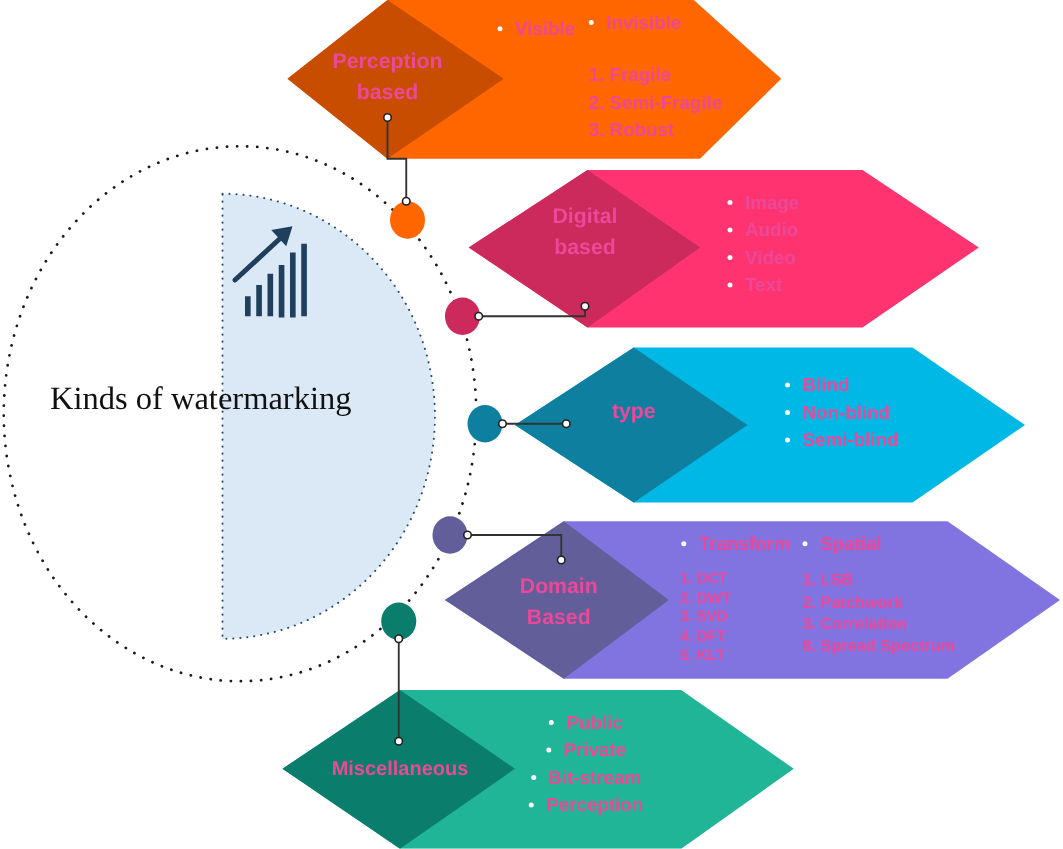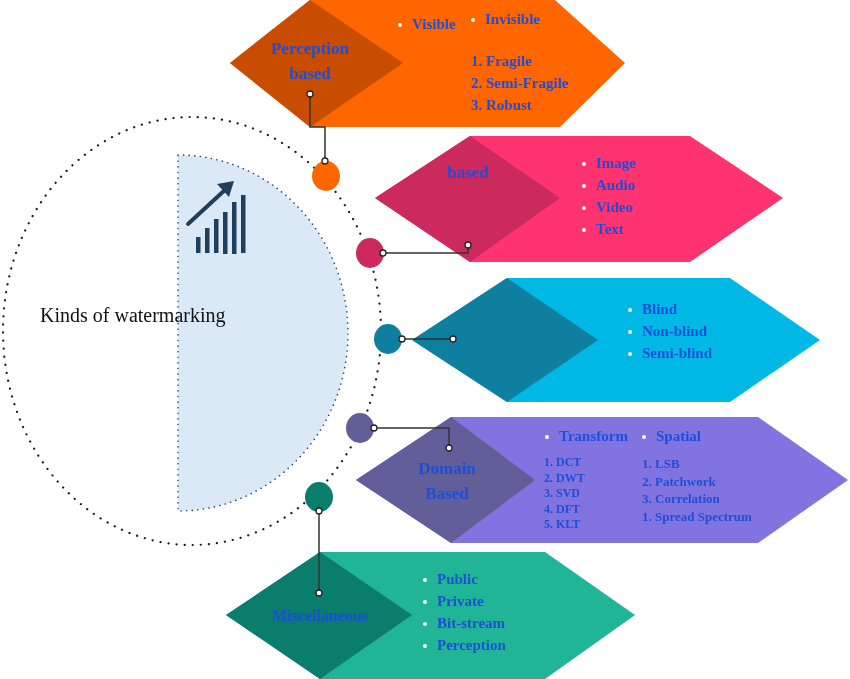--- a/index.html
+++ b/index.html
@@ -1,22 +1,22 @@
 <!DOCTYPE html>
 <html><head>
 <meta charset="utf-8">
 <style>
   html, body { margin: 0; padding: 0; background: #ffffff; }
   body { width: 850px; height: 679px; position: relative; overflow: hidden; font-family: "Liberation Serif", "DejaVu Serif", serif; }
   #stage { position: absolute; left: 0; top: 0; width: 850px; height: 679px; }
-  .lbl { position: absolute; color: #1d4ed8; font-weight: bold; font-family: Liberation Serif, serif; white-space: nowrap; }
+  .lbl { position: absolute; color: #ec4899; font-weight: bold; font-family: Liberation Sans, sans-serif; white-space: nowrap; }
   .title { text-align: center; font-size: 17px; line-height: 25px; }
   .item { font-size: 15px; line-height: 22px; }
   .item .dot { display: inline-block; width: 4px; height: 4px; border-radius: 50%; background: #fff; margin-right: 10px; vertical-align: middle; position: relative; top: -1px; }
-  .center-text { position: absolute; left: 40px; top: 304px; font-size: 20px; color: #111; font-family: "Liberation Serif", "DejaVu Serif", serif; font-weight: normal; white-space: nowrap; }
+  .center-text { position: absolute; left: 40px; top: 304px; font-size: 26px; color: #111; font-family: "Liberation Serif", "DejaVu Serif", serif; font-weight: normal; white-space: nowrap; }
   .sm { font-size: 12px; line-height: 15.5px; }
 </style>
 </head>
 <body>
 
 <svg id="stage" width="850" height="679" viewBox="0 0 850 679" xmlns="http://www.w3.org/2000/svg">
 
   <ellipse cx="192" cy="331" rx="189" ry="214" fill="none" stroke="#1a1a1a" stroke-width="2.2" stroke-dasharray="0.1 8" stroke-linecap="round"></ellipse>
 
   <path id="halfdisc" d="M178,155 A170,178 0 0 1 178,511 Z" stroke="#2a4a6a" stroke-width="1.6" stroke-dasharray="0.1 5.5" stroke-linecap="round" fill="#dbe9f6"></path>
@@ -93,30 +93,32 @@
 </div>
 <div class="lbl item" style="left:398px; top:13px;"><span class="dot"></span><span>Visible</span></div>
 <div class="lbl item" style="left:471px; top:8px;"><span class="dot"></span><span>Invisible</span></div>
 <div class="lbl item" style="left:471px; top:50px;">
   <div>1. Fragile</div>
   <div>2. Semi-Fragile</div>
   <div>3. Robust</div>
 </div>
 
 <div class="lbl title" style="left:418px; top:160px; width:100px;">
+  <div>Digital</div>
   <div>based</div>
 </div>
 <div class="lbl item" style="left:582px; top:152px;">
   <div><span class="dot"></span><span>Image</span></div>
   <div><span class="dot"></span><span>Audio</span></div>
   <div><span class="dot"></span><span>Video</span></div>
   <div><span class="dot"></span><span>Text</span></div>
 </div>
 
 <div class="lbl title" style="left:456px; top:316px; width:102px;">
+  <div>type</div>
 </div>
 <div class="lbl item" style="left:628px; top:298px;">
   <div><span class="dot"></span><span>Blind</span></div>
   <div><span class="dot"></span><span>Non-blind</span></div>
   <div><span class="dot"></span><span>Semi-blind</span></div>
 </div>
 
 <div class="lbl title" style="left:404px; top:456px; width:86px;">
   <div>Domain</div>
   <div>Based</div>
@@ -127,24 +129,24 @@
   <div>1. DCT</div>
   <div>2. DWT</div>
   <div>3. SVD</div>
   <div>4. DFT</div>
   <div>5. KLT</div>
 </div>
 <div class="lbl" style="left:642px; top:455px; font-size:13px; line-height:17.5px;">
   <div>1. LSB</div>
   <div>2. Patchwork</div>
   <div>3. Correlation</div>
-  <div>1. Spread Spectrum</div>
+  <div>8. Spread Spectrum</div>
 </div>
 
 <div class="lbl title" style="left:258px; top:603px; width:124px; font-size:16px;">
   <div>Miscellaneous</div>
 </div>
-<div class="lbl item" style="left:423px; top:568px;">
+<div class="lbl item" style="left:423px; top:568px;text-align:center;">
   <div><span class="dot"></span><span>Public</span></div>
   <div><span class="dot"></span><span>Private</span></div>
   <div><span class="dot"></span><span>Bit-stream</span></div>
   <div><span class="dot"></span><span>Perception</span></div>
 </div>
 
 </body></html>

